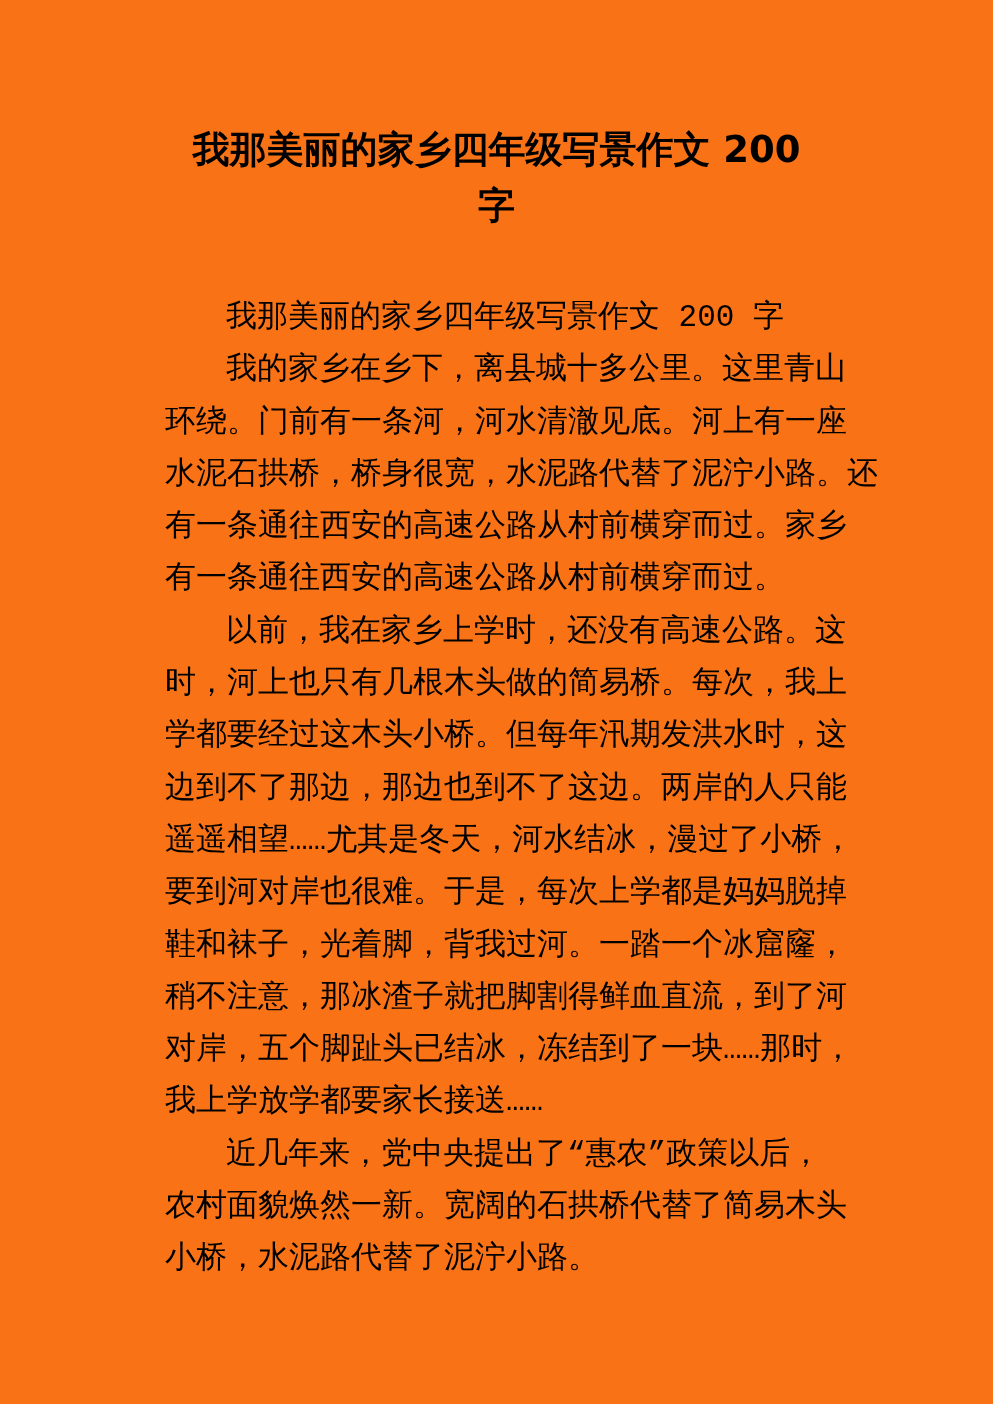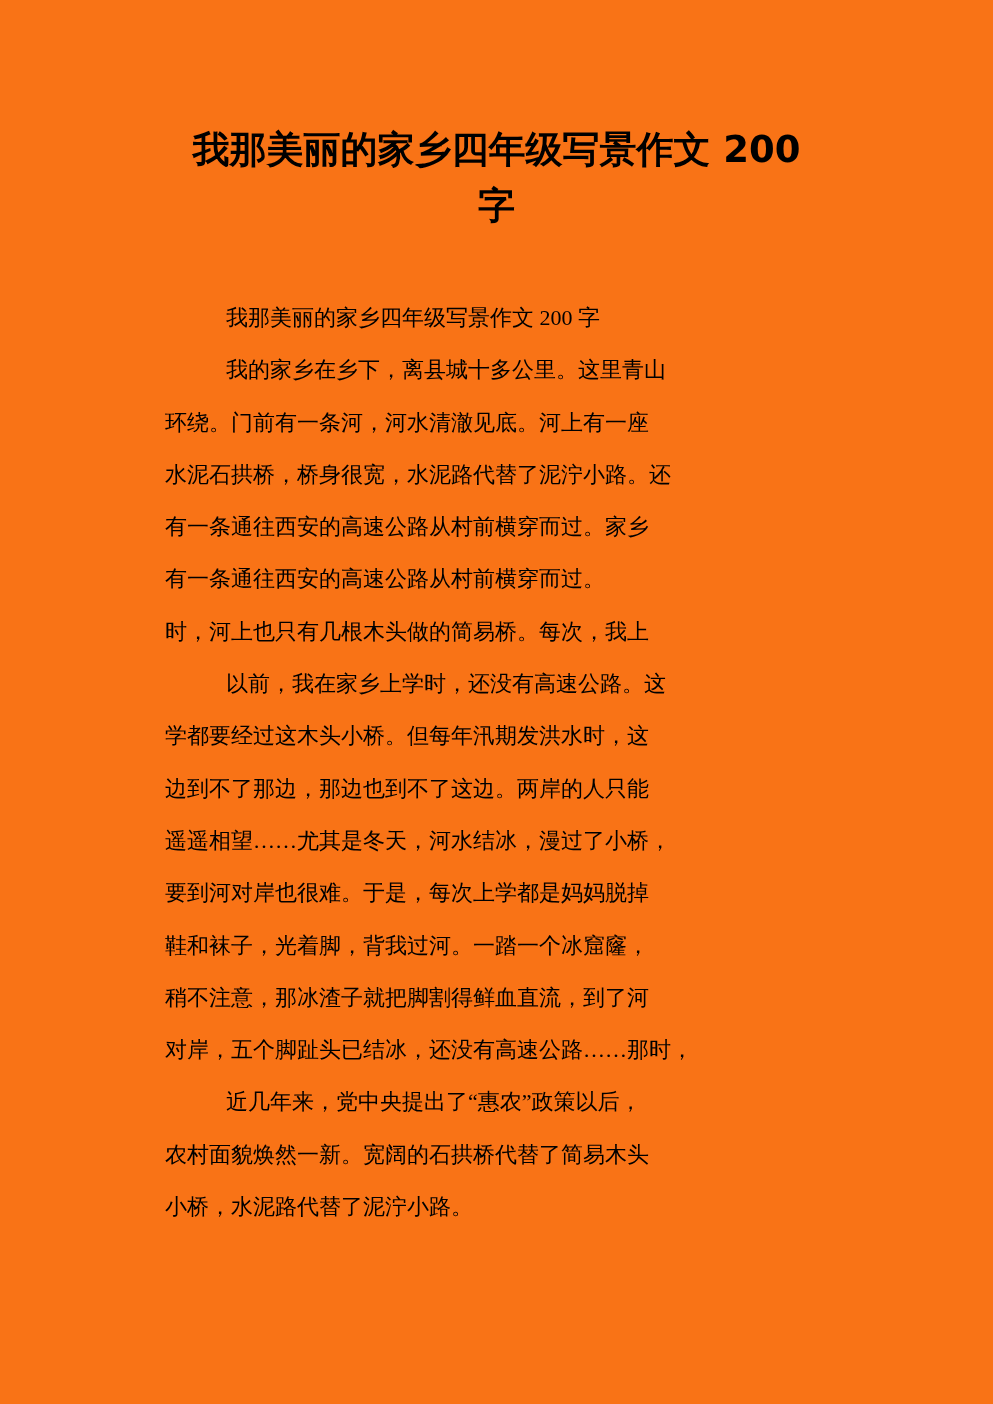--- a/index.html
+++ b/index.html
@@ -31,22 +31,22 @@
       font-weight: bold;
       font-size: 37px;
       line-height: 56px;
       letter-spacing: 0px;
     }
     .body {
       position: absolute;
       left: 165px;
       top: 292px;
       width: 668px;
-      font-family: Liberation Serif, serif;
-      font-size: 22px;
+      font-family: Liberation Mono, monospace;
+      font-size: 31px;
       line-height: 52.3px;
     }
     .line {
       display: block;
       white-space: nowrap;
       height: 52.3px;
     }
     .indent {
       padding-left: 61px;
     }
@@ -60,26 +60,27 @@
     <div>字</div>
   </div>
 
   <div class="body">
     <span class="line indent">我那美丽的家乡四年级写景作文 200 字</span>
     <span class="line indent">我的家乡在乡下，离县城十多公里。这里青山</span>
     <span class="line">环绕。门前有一条河，河水清澈见底。河上有一座</span>
     <span class="line">水泥石拱桥，桥身很宽，水泥路代替了泥泞小路。还</span>
     <span class="line">有一条通往西安的高速公路从村前横穿而过。家乡</span>
     <span class="line">有一条通往西安的高速公路从村前横穿而过。</span>
+    <span class="line indent">以前，我在家乡上学时，还没有高速公路。这</span>
     <span class="line">时，河上也只有几根木头做的简易桥。每次，我上</span>
-    <span class="line indent">以前，我在家乡上学时，还没有高速公路。这</span>
     <span class="line">学都要经过这木头小桥。但每年汛期发洪水时，这</span>
     <span class="line">边到不了那边，那边也到不了这边。两岸的人只能</span>
     <span class="line">遥遥相望……尤其是冬天，河水结冰，漫过了小桥，</span>
     <span class="line">要到河对岸也很难。于是，每次上学都是妈妈脱掉</span>
     <span class="line">鞋和袜子，光着脚，背我过河。一踏一个冰窟窿，</span>
     <span class="line">稍不注意，那冰渣子就把脚割得鲜血直流，到了河</span>
-    <span class="line">对岸，五个脚趾头已结冰，还没有高速公路……那时，</span>
+    <span class="line">对岸，五个脚趾头已结冰，冻结到了一块……那时，</span>
+    <span class="line">我上学放学都要家长接送……</span>
     <span class="line indent">近几年来，党中央提出了“惠农”政策以后，</span>
     <span class="line">农村面貌焕然一新。宽阔的石拱桥代替了简易木头</span>
     <span class="line">小桥，水泥路代替了泥泞小路。</span>
   </div>
 </div>
 
 </body></html>

